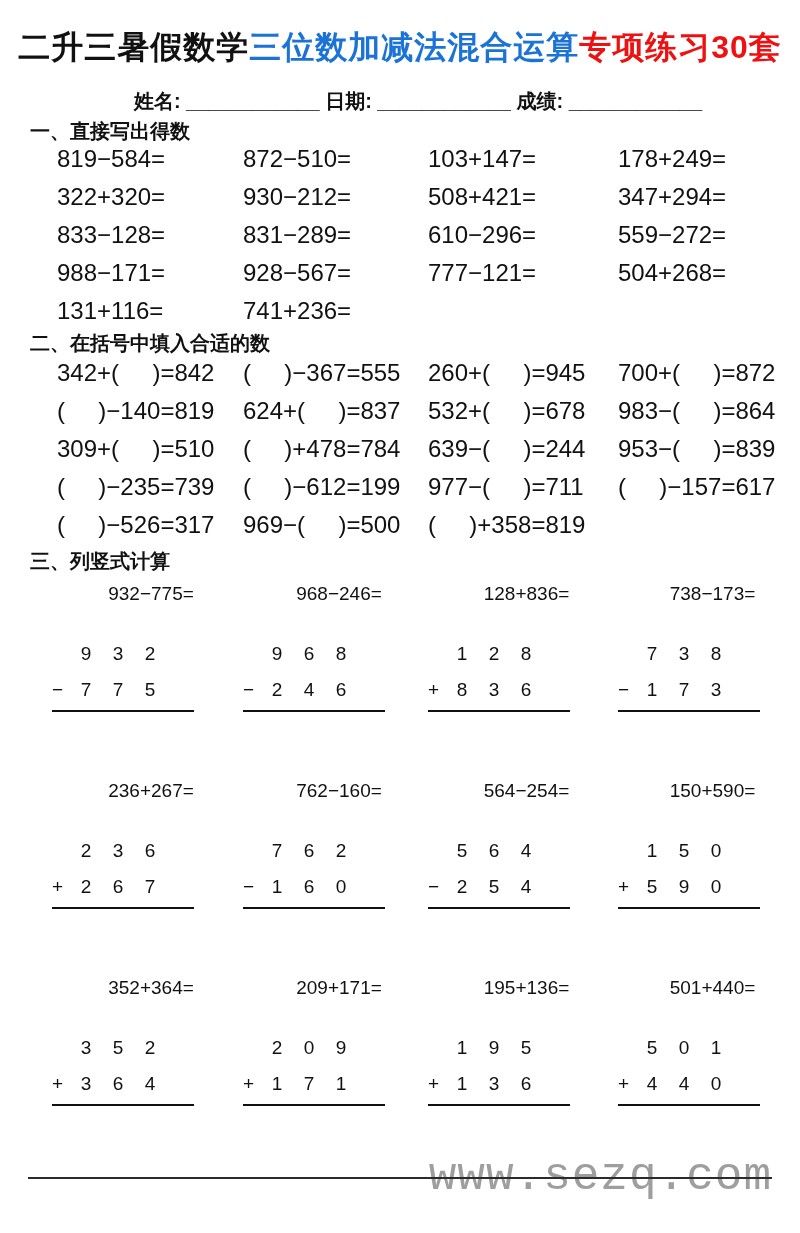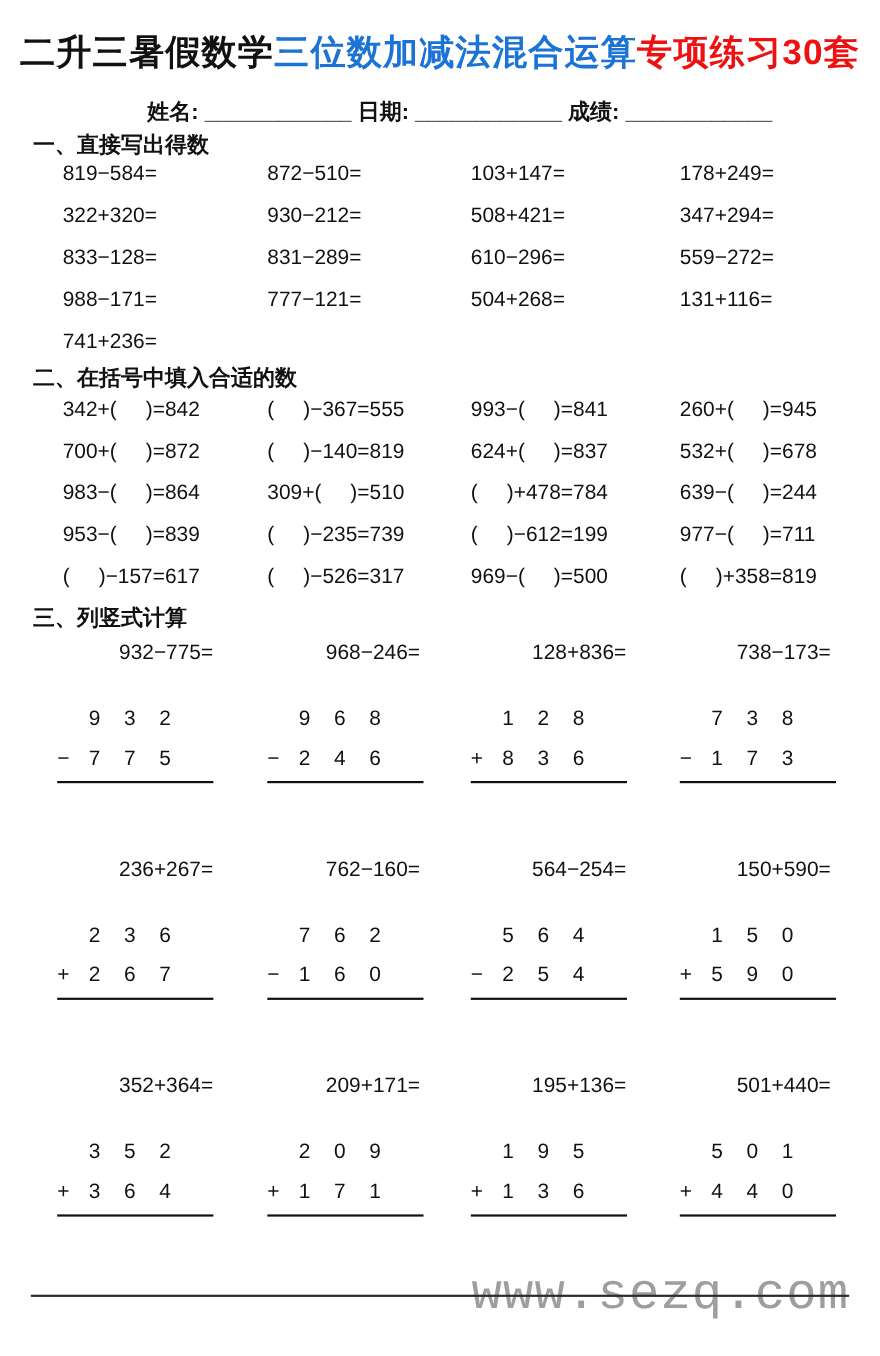--- a/index.html
+++ b/index.html
@@ -36,21 +36,21 @@
 
   .grid {
     position:absolute; left:57px; right:0;
     display:grid;
     grid-template-columns:186px 185px 190px auto;
     grid-auto-rows:38px;
   }
   #grid1 { top:140px; }
   #grid2 { top:354px; }
   .prob {
-    font-size:19px; line-height:38px; white-space:pre;
+    font-size:24px; line-height:38px; white-space:pre;
   }
 
   .vrow {
     position:absolute; left:52px; right:0;
     display:grid;
     grid-template-columns:191px 185px 190px auto;
   }
   #vrow0 { top:582px; }
   #vrow1 { top:779px; }
   #vrow2 { top:976px; }
@@ -97,31 +97,31 @@
       <div class="prob">178+249=</div>
       <div class="prob">322+320=</div>
       <div class="prob">930−212=</div>
       <div class="prob">508+421=</div>
       <div class="prob">347+294=</div>
       <div class="prob">833−128=</div>
       <div class="prob">831−289=</div>
       <div class="prob">610−296=</div>
       <div class="prob">559−272=</div>
       <div class="prob">988−171=</div>
+      <div class="prob">928−567=</div>
       <div class="prob">777−121=</div>
       <div class="prob">504+268=</div>
       <div class="prob">131+116=</div>
       <div class="prob">741+236=</div>
     </div>
 
   <h2 class="sec-heading" id="h-sec2">二、在括号中填入合适的数</h2>
   <div class="grid" id="grid2">
       <div class="prob">342+(     )=842</div>
       <div class="prob">(     )−367=555</div>
-      <div class="prob">993−(     )=841</div>
       <div class="prob">260+(     )=945</div>
       <div class="prob">700+(     )=872</div>
       <div class="prob">(     )−140=819</div>
       <div class="prob">624+(     )=837</div>
       <div class="prob">532+(     )=678</div>
       <div class="prob">983−(     )=864</div>
       <div class="prob">309+(     )=510</div>
       <div class="prob">(     )+478=784</div>
       <div class="prob">639−(     )=244</div>
       <div class="prob">953−(     )=839</div>

